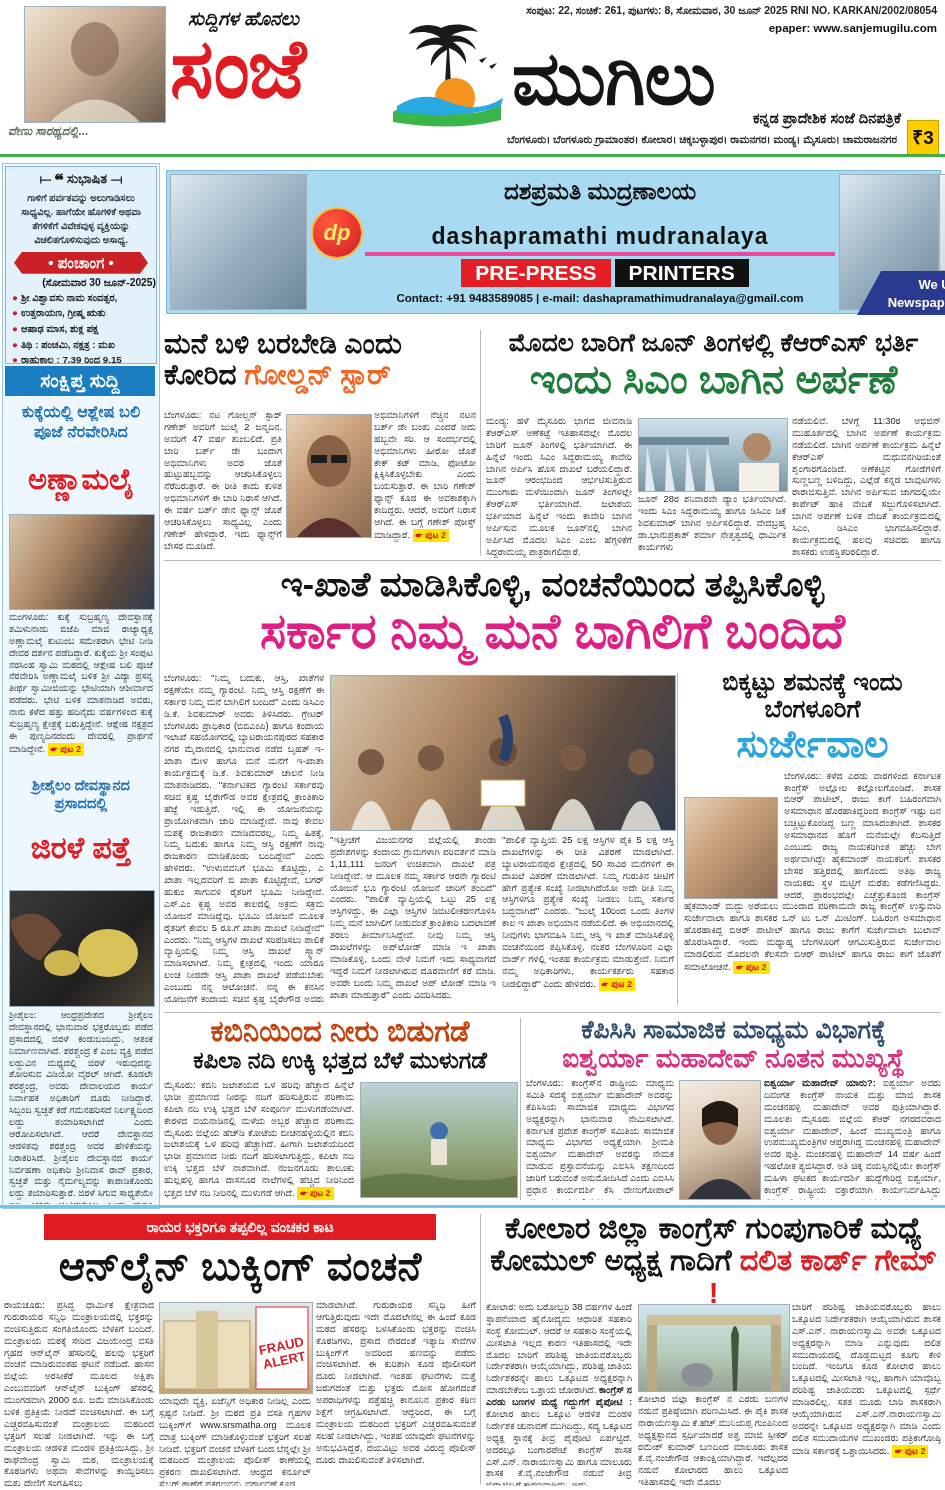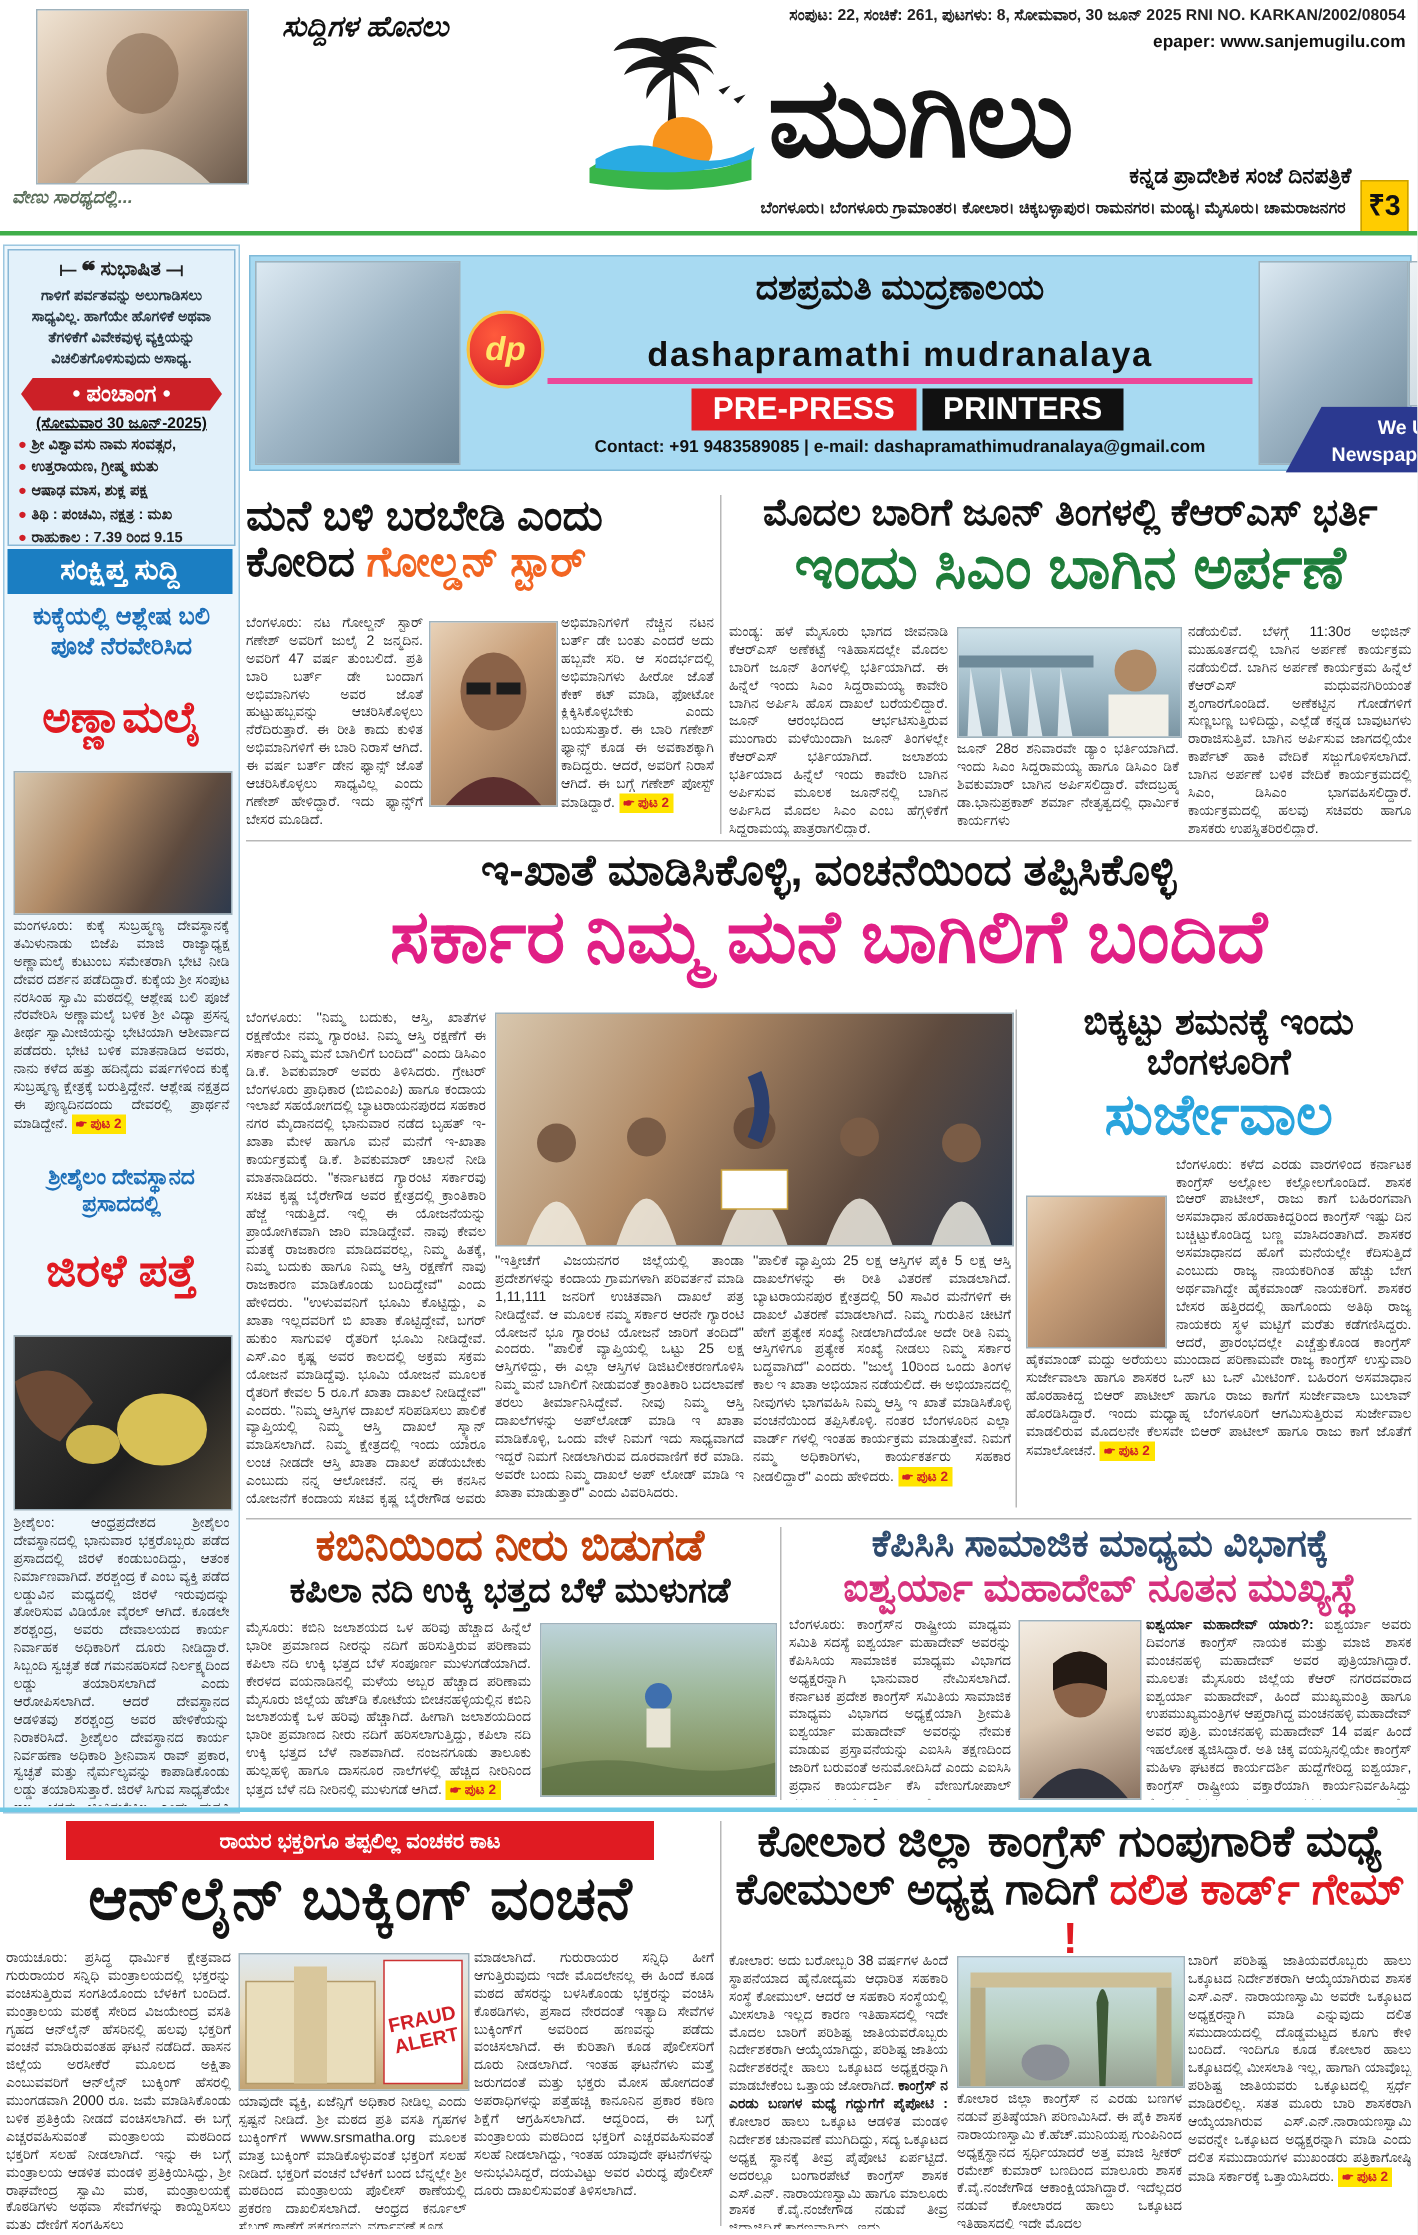--- a/index.html
+++ b/index.html
@@ -40,21 +40,21 @@
   .ad-block{color:#fff;font-size:21px;font-weight:bold;padding:2px 14px;display:inline-block;}
   .ad-contact{font-size:11.5px;font-weight:bold;color:#101010;}
   .ad-ribbon{background:#2b3990;color:#fff;font-size:13px;font-weight:bold;text-align:center;clip-path:polygon(9% 0,100% 0,100% 100%,0 100%);padding:5px 6px 4px 16px;line-height:1.35;}
   .dp-logo{background:radial-gradient(circle at 35% 30%,#ff5a3c,#d31a28);border:2px solid #f7c23c;border-radius:50%;color:#ffe86a;font-weight:bold;font-style:italic;font-size:22px;display:flex;align-items:center;justify-content:center;}
   
   #sidebar{background:#eef7fd;border:1px solid #9cc7e0;}
   .sb-box{background:#e3f1fa;border:1px solid #8ab8d6;}
   .sb-subh-title{font-size:13px;font-weight:bold;color:#222;}
   .sb-quote{font-size:9.6px;font-weight:bold;color:#26333d;text-align:center;line-height:1.45;}
   .sb-ribbon{background:#cc2027;color:#fff;font-weight:bold;font-size:15px;text-align:center;line-height:22px;clip-path:polygon(0 50%,6% 0,94% 0,100% 50%,94% 100%,6% 100%);}
-  .sb-date{font-size:10.3px;font-weight:bold;color:#111;text-align:center;text-decoration:underline;}
+  .sb-date{font-size:10.3px;font-weight:bold;color:#111;text-align:right;}
   .sb-item{font-size:9.8px;font-weight:bold;color:#222;line-height:1.6;}
   .sb-item .dot{color:#d01f26;margin-right:3px;}
   .sb-band{background:#1b7ec2;color:#fff;font-weight:bold;font-size:19px;text-align:center;line-height:30px;}
   .sb-kicker{color:#1d6fb8;font-weight:bold;text-align:center;line-height:1.25;}
   .sb-red-head{color:#e01b22;font-weight:bold;text-align:center;line-height:1.05;}
   
   .hl-black{color:#141414;font-weight:bold;line-height:1.12;}
   .hl-orange{color:#f26522;}
   .hl-green{color:#1e7d3a;font-weight:bold;line-height:1.05;}
   .hl-magenta{color:#e01f85;font-weight:bold;line-height:1.05;}
@@ -74,20 +74,21 @@
 
   <div class="abs" style="left:0;top:0;width:945px;height:157px;">
     <div class="abs ph ph-portrait" style="left:24px;top:6px;width:140px;height:115px;">
       <svg width="140" height="115" viewBox="0 0 140 115">
           <ellipse cx="70" cy="42" rx="24" ry="27" fill="#7a5c46" opacity="0.55"></ellipse>
           <path d="M25 115 Q70 70 115 115 Z" fill="#e9e2d2" opacity="0.75"></path>
         </svg>
     </div>
     <div class="abs mh-caption" style="left:8px;top:124px;width:170px;">ವೇಣು ಸಾರಥ್ಯದಲ್ಲಿ...</div>
     <div class="abs mh-tagline" style="left:188px;top:8px;width:220px;">ಸುದ್ದಿಗಳ ಹೊನಲು</div>
+    <div class="abs mh-sanje" style="left:170px;top:28px;">ಸಂಜೆ</div>
     <div class="abs" style="left:383px;top:20px;width:125px;height:112px;">
       <svg width="125" height="112" viewBox="0 0 125 112">
         <path d="M58 8 C45 2 30 6 26 14 C38 10 50 12 58 18 C48 16 36 22 33 30 C44 24 54 24 60 26 C52 30 47 38 48 46 C54 36 60 32 64 30 L62 64 L68 64 L66 28 C72 30 80 36 83 44 C84 34 77 26 70 22 C78 20 88 24 93 30 C90 20 78 14 68 16 C76 10 88 10 95 12 C88 4 70 2 58 8 Z" fill="#1a1a1a"></path>
         <circle cx="72" cy="78" r="20" fill="#f7941d"></circle>
         <path d="M10 92 Q35 74 62 88 Q90 100 118 84 L118 100 Q70 112 10 102 Z" fill="#39b54a"></path>
         <path d="M14 86 Q40 70 66 82 Q95 94 120 78 L118 86 Q80 100 14 92 Z" fill="#29abe2"></path>
         <path d="M96 40 l8 -3 l-5 6 Z M106 46 l8 -3 l-5 6 Z" fill="#1a1a1a"></path>
       </svg>
     </div>
     <div class="abs mh-mugilu" style="left:512px;top:42px;">ಮುಗಿಲು</div>
@@ -183,21 +184,21 @@
           <circle cx="118" cy="28" r="14" fill="#b08a66"></circle>
           <rect x="100" y="44" width="40" height="28" fill="#f2f0e8"></rect>
         </svg>
     </div>
     <div class="abs body-txt jt" style="left:152px;top:166px;width:148px;height:64px;">ಜೂನ್ 28ರ ಶನಿವಾರವೇ ಡ್ಯಾಂ ಭರ್ತಿಯಾಗಿದೆ. ಇಂದು ಸಿಎಂ ಸಿದ್ದರಾಮಯ್ಯ ಹಾಗೂ ಡಿಸಿಎಂ ಡಿಕೆ ಶಿವಕುಮಾರ್ ಬಾಗಿನ ಅರ್ಪಿಸಲಿದ್ದಾರೆ. ವೇದಬ್ರಹ್ಮ ಡಾ.ಭಾನುಪ್ರಕಾಶ್ ಶರ್ಮಾ ನೇತೃತ್ವದಲ್ಲಿ ಧಾರ್ಮಿಕ ಕಾರ್ಯಗಳು</div>
     <div class="abs body-txt jt" style="left:306px;top:88px;width:149px;height:142px;">ನಡೆಯಲಿವೆ. ಬೆಳಗ್ಗೆ 11:30ರ ಅಭಿಜಿನ್ ಮುಹೂರ್ತದಲ್ಲಿ ಬಾಗಿನ ಅರ್ಪಣೆ ಕಾರ್ಯಕ್ರಮ ನಡೆಯಲಿದೆ. ಬಾಗಿನ ಅರ್ಪಣೆ ಕಾರ್ಯಕ್ರಮ ಹಿನ್ನೆಲೆ ಕೆಆರ್‌ಎಸ್ ಮಧುವನಗಿರಿಯಂತೆ ಶೃಂಗಾರಗೊಂಡಿದೆ. ಅಣೆಕಟ್ಟಿನ ಗೋಡೆಗಳಿಗೆ ಸುಣ್ಣಬಣ್ಣ ಬಳಿದಿದ್ದು, ಎಲ್ಲೆಡೆ ಕನ್ನಡ ಬಾವುಟಗಳು ರಾರಾಜಿಸುತ್ತಿವೆ. ಬಾಗಿನ ಅರ್ಪಿಸುವ ಜಾಗದಲ್ಲಿಯೇ ಕಾರ್ಪೆಟ್ ಹಾಕಿ ವೇದಿಕೆ ಸಜ್ಜುಗೊಳಿಸಲಾಗಿದೆ. ಬಾಗಿನ ಅರ್ಪಣೆ ಬಳಿಕ ವೇದಿಕೆ ಕಾರ್ಯಕ್ರಮದಲ್ಲಿ ಸಿಎಂ, ಡಿಸಿಎಂ ಭಾಗವಹಿಸಲಿದ್ದಾರೆ. ಕಾರ್ಯಕ್ರಮದಲ್ಲಿ ಹಲವು ಸಚಿವರು ಹಾಗೂ ಶಾಸಕರು ಉಪಸ್ಥಿತರಿರಲಿದ್ದಾರೆ.</div>
   </div>
   <div class="abs hline" style="left:164px;top:560px;width:777px;"></div>
 
   <div class="abs" style="left:164px;top:565px;width:777px;height:447px;">
-    <div class="hl-black ctr" style="font-size:29px;">ಇ-ಖಾತೆ ಮಾಡಿಸಿಕೊಳ್ಳಿ, ವಂಚನೆಯಿಂದ ತಪ್ಪಿಸಿಕೊಳ್ಳಿ</div>
+    <div class="hl-black ctr" style="font-size:34px;">ಇ-ಖಾತೆ ಮಾಡಿಸಿಕೊಳ್ಳಿ, ವಂಚನೆಯಿಂದ ತಪ್ಪಿಸಿಕೊಳ್ಳಿ</div>
     <div class="hl-magenta ctr" style="font-size:49px;margin-top:3px;">ಸರ್ಕಾರ ನಿಮ್ಮ ಮನೆ ಬಾಗಿಲಿಗೆ ಬಂದಿದೆ</div>
     <div class="abs body-txt jt" style="left:0;top:108px;width:160px;height:332px;">ಬೆಂಗಳೂರು: ''ನಿಮ್ಮ ಬದುಕು, ಆಸ್ತಿ, ಖಾತೆಗಳ ರಕ್ಷಣೆಯೇ ನಮ್ಮ ಗ್ಯಾರಂಟಿ. ನಿಮ್ಮ ಆಸ್ತಿ ರಕ್ಷಣೆಗೆ ಈ ಸರ್ಕಾರ ನಿಮ್ಮ ಮನೆ ಬಾಗಿಲಿಗೆ ಬಂದಿದೆ'' ಎಂದು ಡಿಸಿಎಂ ಡಿ.ಕೆ. ಶಿವಕುಮಾರ್ ಅವರು ತಿಳಿಸಿದರು. ಗ್ರೇಟರ್ ಬೆಂಗಳೂರು ಪ್ರಾಧಿಕಾರ (ಬಿಬಿಎಂಪಿ) ಹಾಗೂ ಕಂದಾಯ ಇಲಾಖೆ ಸಹಯೋಗದಲ್ಲಿ ಬ್ಯಾಟರಾಯನಪುರದ ಸಹಕಾರ ನಗರ ಮೈದಾನದಲ್ಲಿ ಭಾನುವಾರ ನಡೆದ ಬೃಹತ್ ಇ-ಖಾತಾ ಮೇಳ ಹಾಗೂ ಮನೆ ಮನೆಗೆ ಇ-ಖಾತಾ ಕಾರ್ಯಕ್ರಮಕ್ಕೆ ಡಿ.ಕೆ. ಶಿವಕುಮಾರ್ ಚಾಲನೆ ನೀಡಿ ಮಾತನಾಡಿದರು. ''ಕರ್ನಾಟಕದ ಗ್ಯಾರಂಟಿ ಸರ್ಕಾರವು ಸಚಿವ ಕೃಷ್ಣ ಬೈರೇಗೌಡ ಅವರ ಕ್ಷೇತ್ರದಲ್ಲಿ ಕ್ರಾಂತಿಕಾರಿ ಹೆಜ್ಜೆ ಇಡುತ್ತಿದೆ. ಇಲ್ಲಿ ಈ ಯೋಜನೆಯನ್ನು ಪ್ರಾಯೋಗಿಕವಾಗಿ ಜಾರಿ ಮಾಡಿದ್ದೇವೆ. ನಾವು ಕೇವಲ ಮತಕ್ಕೆ ರಾಜಕಾರಣ ಮಾಡಿದವರಲ್ಲ, ನಿಮ್ಮ ಹಿತಕ್ಕೆ, ನಿಮ್ಮ ಬದುಕು ಹಾಗೂ ನಿಮ್ಮ ಆಸ್ತಿ ರಕ್ಷಣೆಗೆ ನಾವು ರಾಜಕಾರಣ ಮಾಡಿಕೊಂಡು ಬಂದಿದ್ದೇವೆ'' ಎಂದು ಹೇಳಿದರು. ''ಉಳುವವನಿಗೆ ಭೂಮಿ ಕೊಟ್ಟಿದ್ದು, ಎ ಖಾತಾ ಇಲ್ಲದವರಿಗೆ ಬಿ ಖಾತಾ ಕೊಟ್ಟಿದ್ದೇವೆ, ಬಗರ್ ಹುಕುಂ ಸಾಗುವಳಿ ರೈತರಿಗೆ ಭೂಮಿ ನೀಡಿದ್ದೇವೆ. ಎಸ್.ಎಂ ಕೃಷ್ಣ ಅವರ ಕಾಲದಲ್ಲಿ ಅಕ್ರಮ ಸಕ್ರಮ ಯೋಜನೆ ಮಾಡಿದ್ದೆವು. ಭೂಮಿ ಯೋಜನೆ ಮೂಲಕ ರೈತರಿಗೆ ಕೇವಲ 5 ರೂ.ಗೆ ಖಾತಾ ದಾಖಲೆ ನೀಡಿದ್ದೇವೆ'' ಎಂದರು. ''ನಿಮ್ಮ ಆಸ್ತಿಗಳ ದಾಖಲೆ ಸರಿಪಡಿಸಲು ಪಾಲಿಕೆ ವ್ಯಾಪ್ತಿಯಲ್ಲಿ ನಿಮ್ಮ ಆಸ್ತಿ ದಾಖಲೆ ಸ್ಕ್ಯಾನ್ ಮಾಡಿಸಲಾಗಿದೆ. ನಿಮ್ಮ ಕ್ಷೇತ್ರದಲ್ಲಿ ಇಂದು ಯಾರೂ ಲಂಚ ನೀಡದೇ ಆಸ್ತಿ ಖಾತಾ ದಾಖಲೆ ಪಡೆಯಬೇಕು ಎಂಬುದು ನನ್ನ ಆಲೋಚನೆ. ನನ್ನ ಈ ಕನಸಿನ ಯೋಜನೆಗೆ ಕಂದಾಯ ಸಚಿವ ಕೃಷ್ಣ ಬೈರೇಗೌಡ ಅವರು ಬೆಂಬಲವಾಗಿ ನಿಂತಿದ್ದಾರೆ'' ಎಂದು ತಿಳಿಸಿದರು.</div>
     <div class="abs ph ph-group" style="left:166px;top:110px;width:344px;height:154px;">
       <svg width="344" height="154" viewBox="0 0 344 154">
           <path d="M20 154 Q40 96 60 154 Z M80 154 Q100 92 120 154 Z M150 154 Q172 88 194 154 Z M220 154 Q242 92 264 154 Z M290 154 Q310 96 330 154 Z" fill="#f5f2e8" opacity="0.8"></path>
           <circle cx="40" cy="86" r="13" fill="#7a5c46"></circle>
           <circle cx="100" cy="82" r="13" fill="#7a5c46"></circle>
           <circle cx="172" cy="76" r="14" fill="#6b4f3c"></circle>
           <circle cx="242" cy="82" r="13" fill="#7a5c46"></circle>
           <circle cx="310" cy="86" r="13" fill="#7a5c46"></circle>

